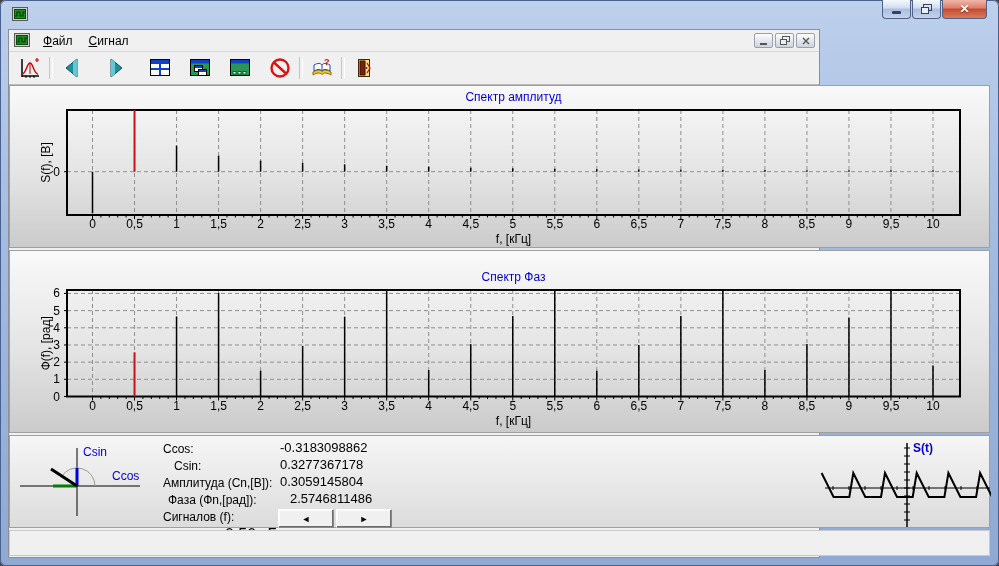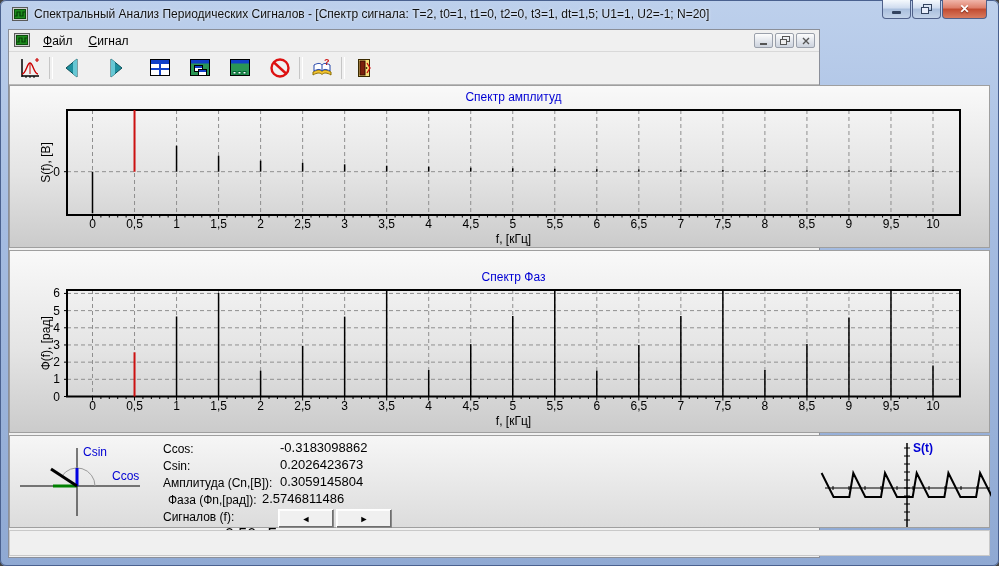--- a/index.html
+++ b/index.html
@@ -60,21 +60,20 @@
 <body>
 
 <div id="stage">
 
   <div class="titlebar">
     <svg class="app-icon" width="16" height="16" viewBox="0 0 16 16">
       <rect x="0.5" y="1.5" width="15" height="13" fill="#cfcfcf" stroke="#5a5a5a"></rect>
       <rect x="2.5" y="3.5" width="11" height="9" fill="#1e8c1e" stroke="#0b4d0b"></rect>
       <polyline points="3,10 5,10 5,6 8,6 8,10 11,10 11,6 13,6" fill="none" stroke="#063f06" stroke-width="1.2"></polyline>
     </svg>
-    <div class="title-text">Спектральный Анализ Периодических Сигналов - [Спектр сигнала: T=2, t0=1, t1=0, t2=0, t3=1, dt=1,5; U1=1, U2=-1; N=20]</div>
     <div class="winbtns">
       <div class="wbtn">
           <div class="glyph-min"></div>
         </div>
       <div class="wbtn">
         <svg width="11" height="10" viewBox="0 0 11 10">
           <rect x="2.5" y="0.5" width="8" height="6" fill="none" stroke="#33435f"></rect>
           <rect x="0.5" y="3.5" width="7" height="6" fill="#e8eefb" stroke="#33435f"></rect>
         </svg>
       </div>
@@ -568,28 +567,28 @@
           <line x1="10" y1="50" x2="130" y2="50" stroke="#000" stroke-width="1"></line>
           <line x1="67" y1="12" x2="67" y2="80" stroke="#000" stroke-width="1"></line>
           <path d="M85,50 A18,18 0 0 0 51.8,40.3" fill="none" stroke="#9a9a9a" stroke-width="1"></path>
           <line x1="43" y1="50" x2="67" y2="50" stroke="#008000" stroke-width="3"></line>
           <line x1="67" y1="32" x2="67" y2="50" stroke="#0000e0" stroke-width="3"></line>
           <line x1="67" y1="50" x2="41" y2="33" stroke="#000000" stroke-width="3"></line>
           <text x="73" y="20" font-size="12" fill="#0000d4">Csin</text>
           <text x="102" y="44" font-size="12" fill="#0000d4">Ccos</text>
         </svg>
       <div class="inforow" style="left:153px;top:6px">Ccos:</div>
-      <div class="inforow" style="left:153px;top:23px">Csin:</div>
+      <div class="inforow" style="left:164px;top:23px">Csin:</div>
       <div class="inforow" style="left:153px;top:40px">Амплитуда (Cn,[В]):</div>
       <div class="inforow" style="left:158px;top:57px">Фаза (Фn,[рад]):</div>
       <div class="inforow" style="left:153px;top:74px">Сигналов (f):</div>
       <div class="infoval" style="left:270px;top:4px">-0.3183098862</div>
-      <div class="infoval" style="left:270px;top:21px">0.2026423673</div>
+      <div class="infoval" style="left:270px;top:21px">0.3277367178</div>
       <div class="infoval" style="left:270px;top:38px">0.3059145804</div>
-      <div class="infoval" style="left:252px;top:55px">2.5746811486</div>
+      <div class="infoval" style="left:280px;top:55px">2.5746811486</div>
       <div class="infoval" style="left:215px;top:90px;font-size:16px">0.50 кГц</div>
       <div class="navbtn" style="left:268px">◄</div>
       <div class="navbtn" style="left:326px">►</div>
       <svg id="svg-wave" width="195" height="91" style="left:786px;top:0;">
           <line x1="29" y1="52" x2="194" y2="52" stroke="#000" stroke-width="1"></line>
           <line x1="111" y1="7" x2="111" y2="91" stroke="#000" stroke-width="1.5"></line>
           <line x1="108" y1="12" x2="114" y2="12" stroke="#000" stroke-width="1"></line>
           <line x1="108" y1="20" x2="114" y2="20" stroke="#000" stroke-width="1"></line>
           <line x1="108" y1="28" x2="114" y2="28" stroke="#000" stroke-width="1"></line>
           <line x1="108" y1="36" x2="114" y2="36" stroke="#000" stroke-width="1"></line>

